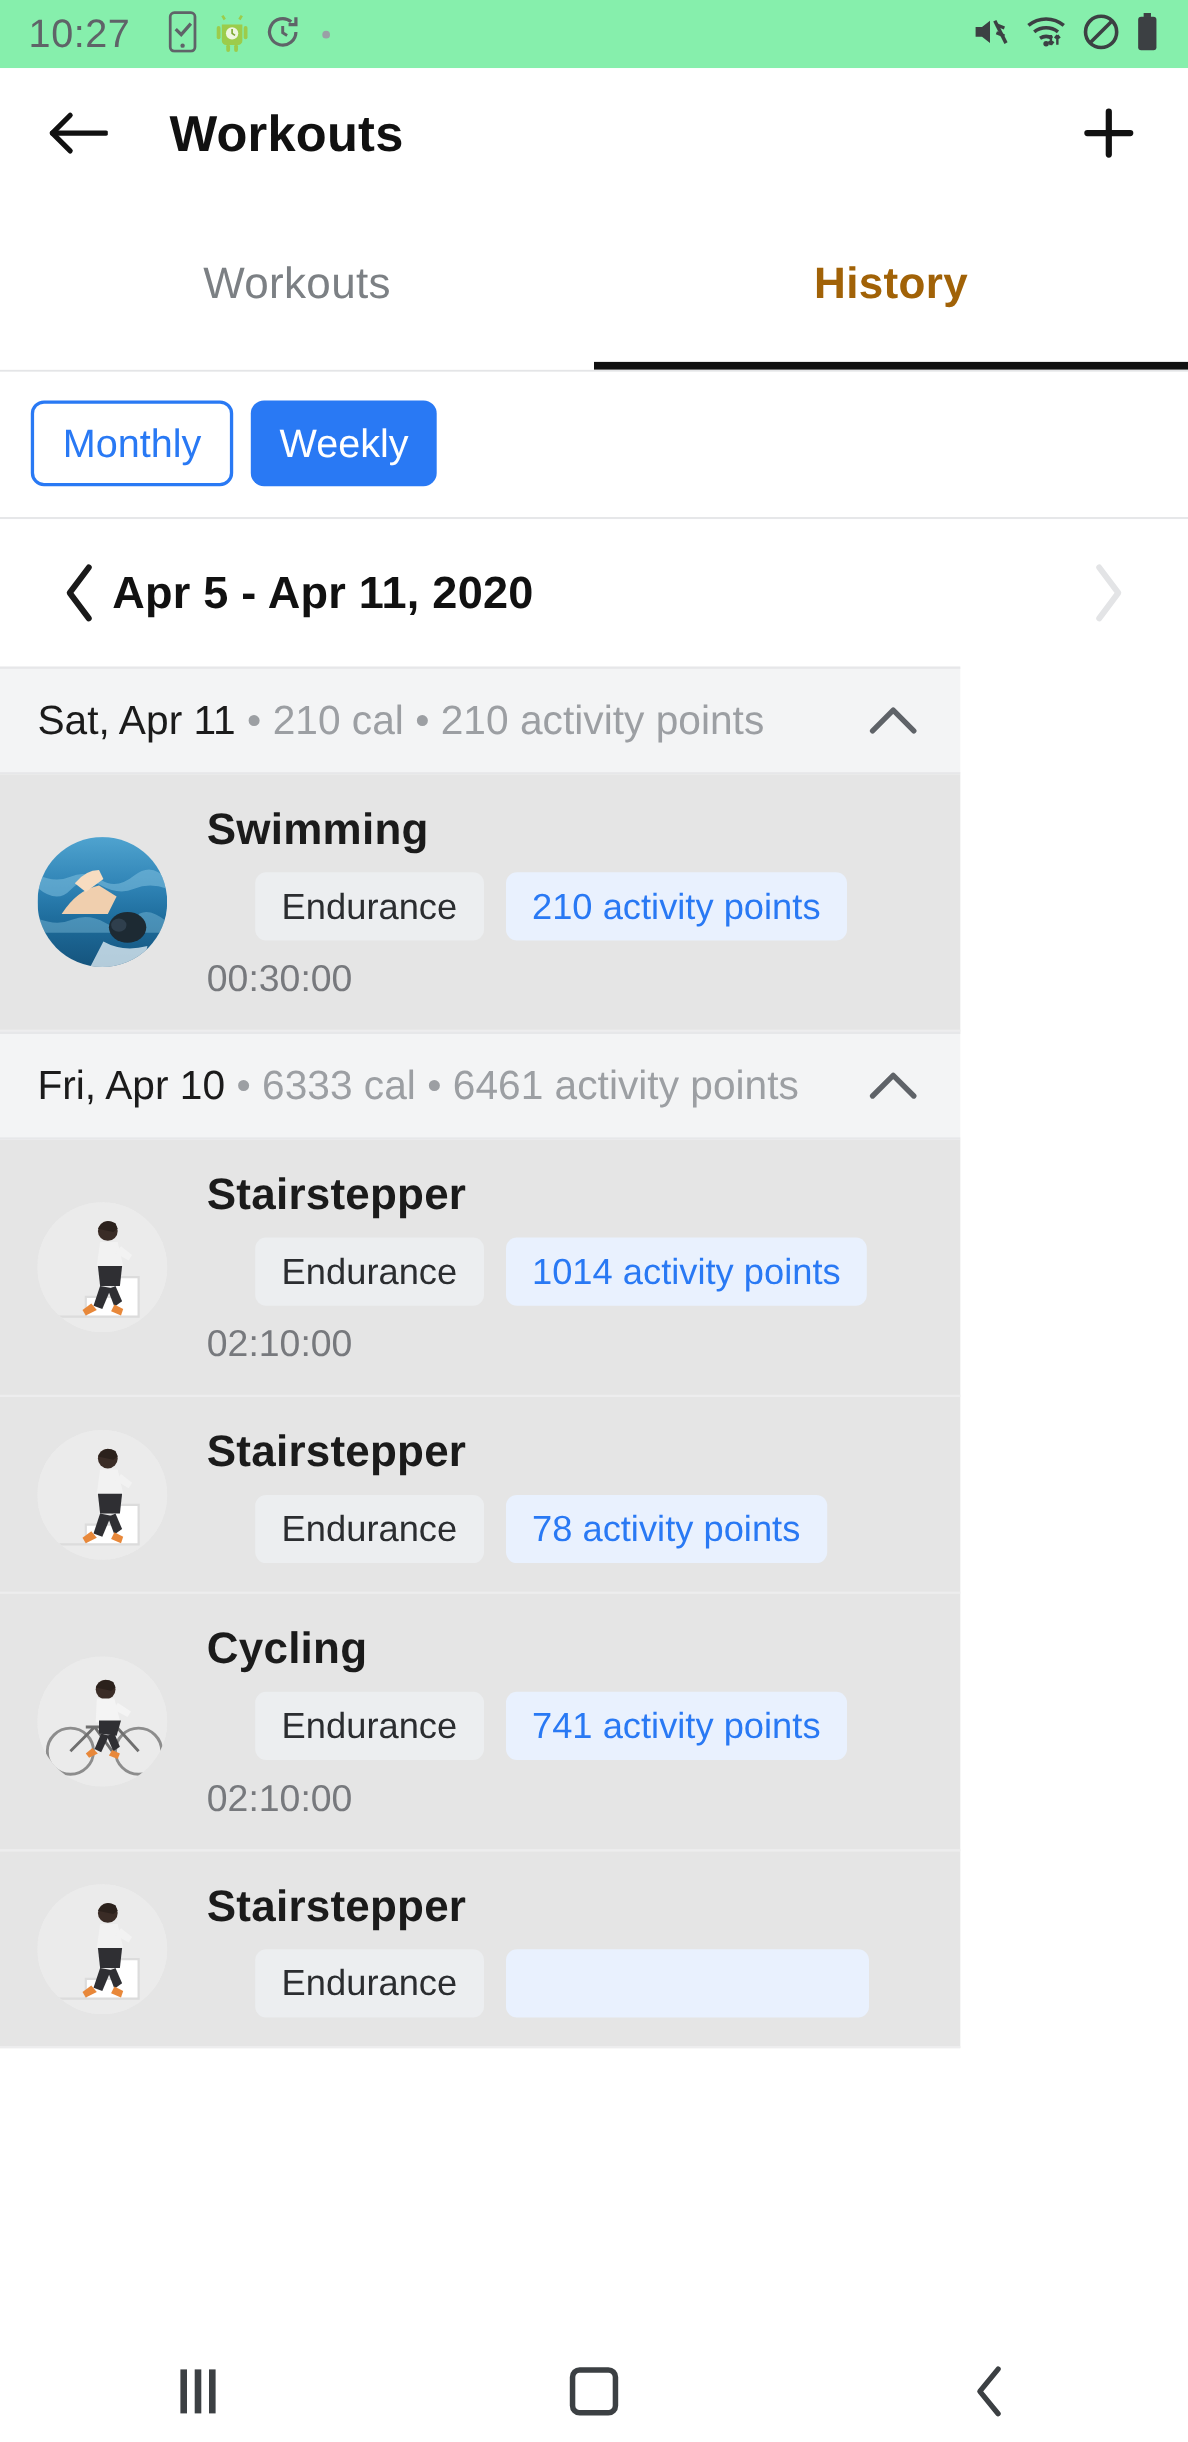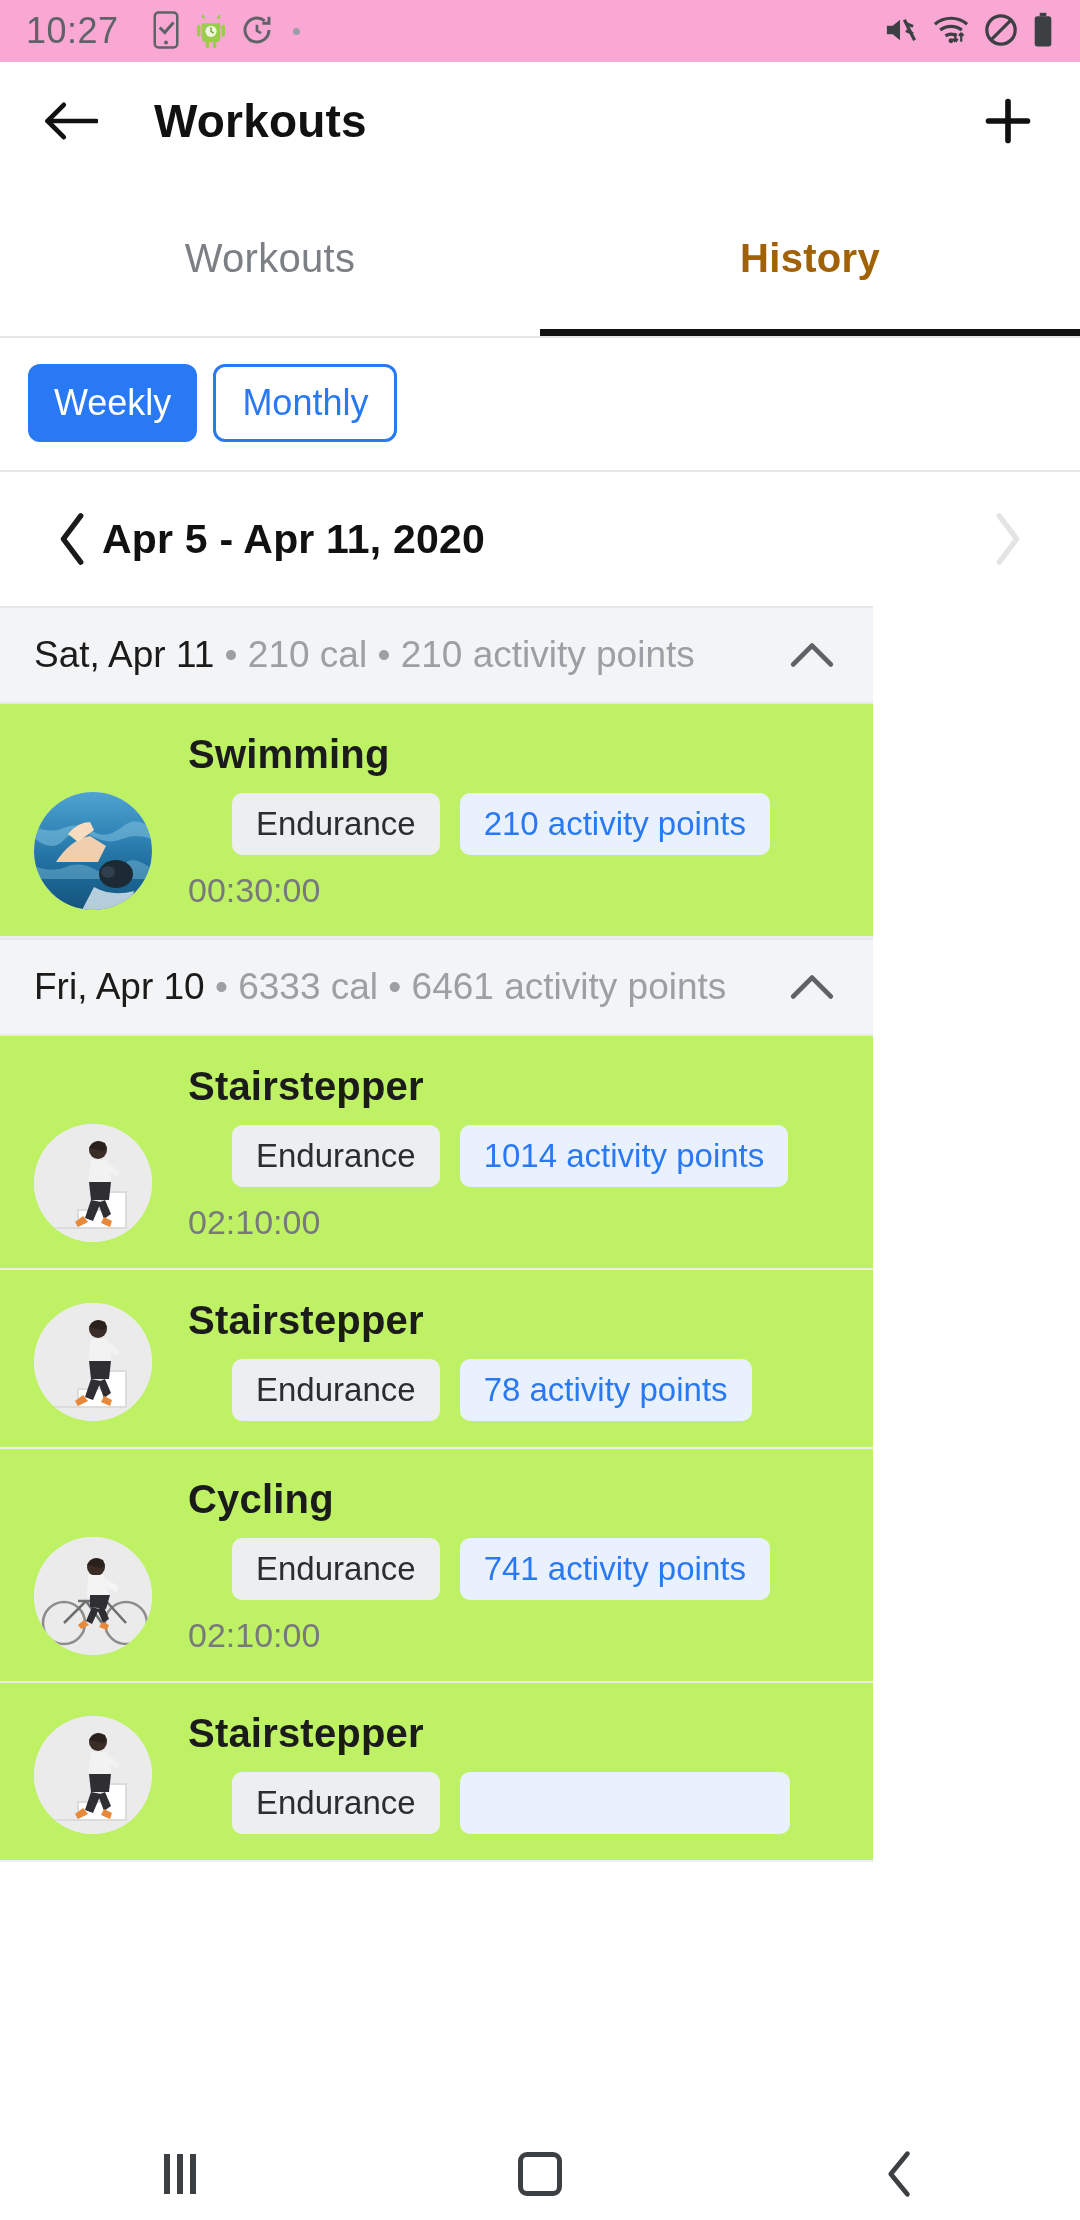--- a/index.html
+++ b/index.html
@@ -10,21 +10,21 @@
     color:#202124;
     overflow:hidden;
     position:relative;
   }
 
   
   .statusbar{
     height:62px; width:100%;
     display:flex; align-items:center;
     padding:0 26px;
-    background:#f9a8d4;
+    background:#86efac;
   }
   .sb-time{
     font-size:36px; color:#5f6368; letter-spacing:.5px;
     margin-right:18px; font-weight:400;
   }
   .sb-left{ display:flex; align-items:center; gap:14px; flex:1; }
   .sb-right{ display:flex; align-items:center; gap:14px; }
   .sb-ico{ display:inline-block; line-height:1; color:#5f6368; }
   .sb-dot{ width:7px;height:7px;border-radius:50%;background:#9aa0a6;display:inline-block;margin-left:6px; }
 
@@ -101,23 +101,23 @@
     border-bottom:2px solid #e6e7e9;
   }
   .dayheader .dh-text{ flex:1; font-size:37px; white-space:nowrap; }
   .dayheader .dh-date{ color:#1b1b1b; }
   .dayheader .dh-meta{ color:#9c9fa3; }
   .dayheader .dh-chev{ width:54px;height:54px;display:flex;align-items:center;justify-content:center; }
 
   
   .workout{
     display:flex; padding:26px 30px 26px 34px;
-    background:#bef264;
+    background:#e5e5e5;
     border-bottom:2px solid #ededee;
-    align-items:flex-end;
+    align-items:center;
   }
   .thumb{
     width:118px; height:118px; border-radius:50%;
     flex:0 0 118px; overflow:hidden; position:relative;
     background:#ebebeb;
   }
   .wk-body{ flex:1; margin-left:36px; padding-top:2px; }
   .wk-name{ font-size:40px; font-weight:700; color:#1b1b1b; letter-spacing:.2px; }
   .chips{ display:flex; gap:20px; margin-top:16px;padding-left:44px; }
   .chip{
@@ -235,25 +235,25 @@
     <span>Workouts</span>
   </div>
   <div class="tab active">
     <span>History</span>
   </div>
   <div class="tab-indicator"></div>
 </div>
 <div class="tabs-bottom-line"></div>
 
 <div class="filterbar">
+  <div class="seg outlined">
+    <span>Monthly</span>
+  </div>
   <div class="seg filled">
     <span>Weekly</span>
-  </div>
-  <div class="seg outlined">
-    <span>Monthly</span>
   </div>
 </div>
 
 <div class="datenav">
   <div class="chev chev-left">
     <svg width="34" height="54" viewBox="0 0 16 28">
         <path d="M12 2L3 14l9 12" fill="none" stroke-width="2.8" stroke-linecap="round" stroke-linejoin="round"></path>
       </svg>
   </div>
   <div class="label">Apr 5 - Apr 11, 2020</div>

